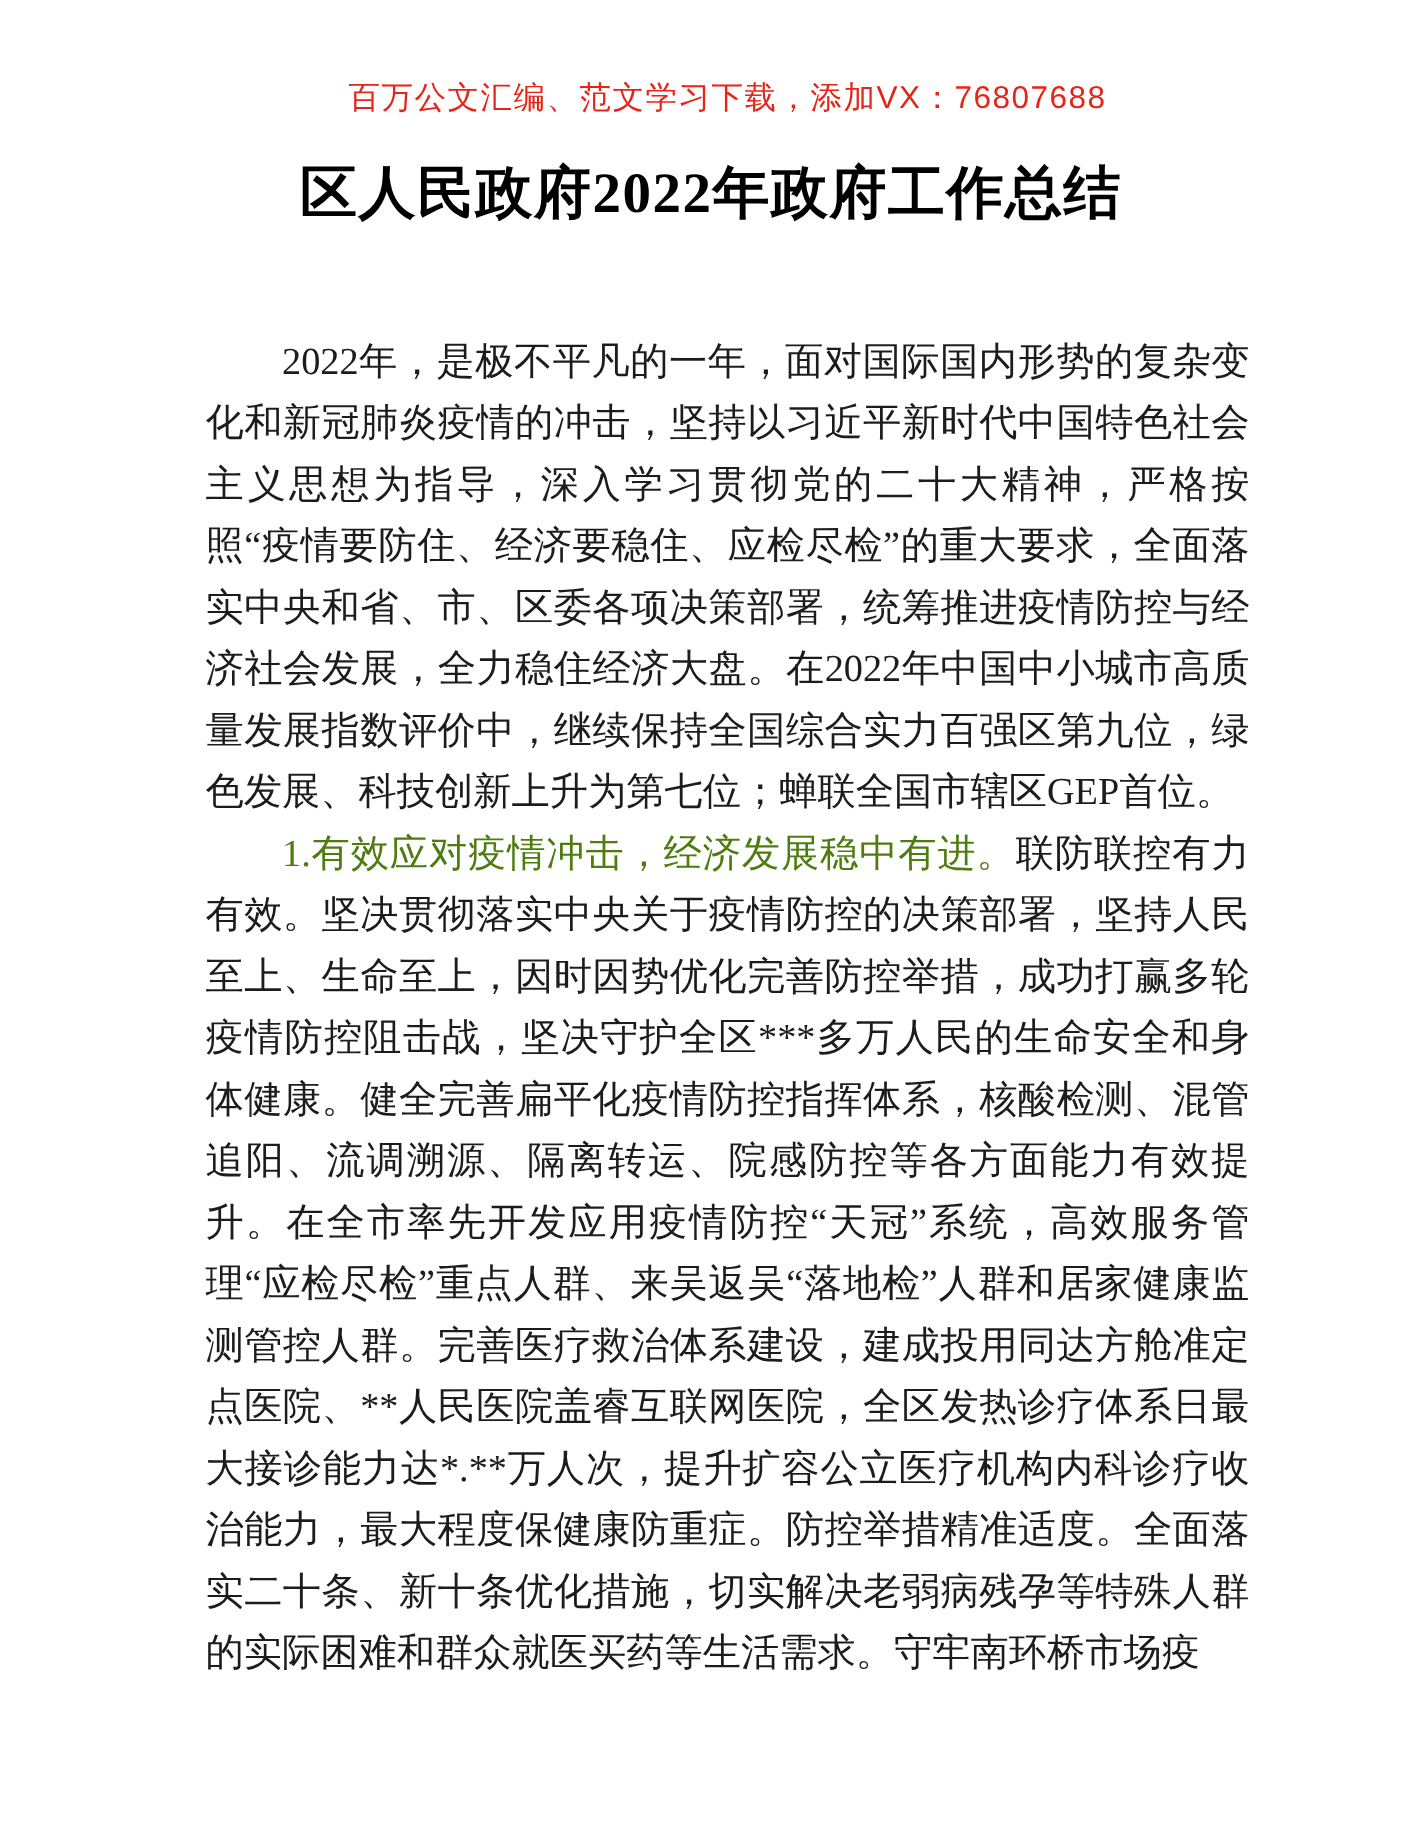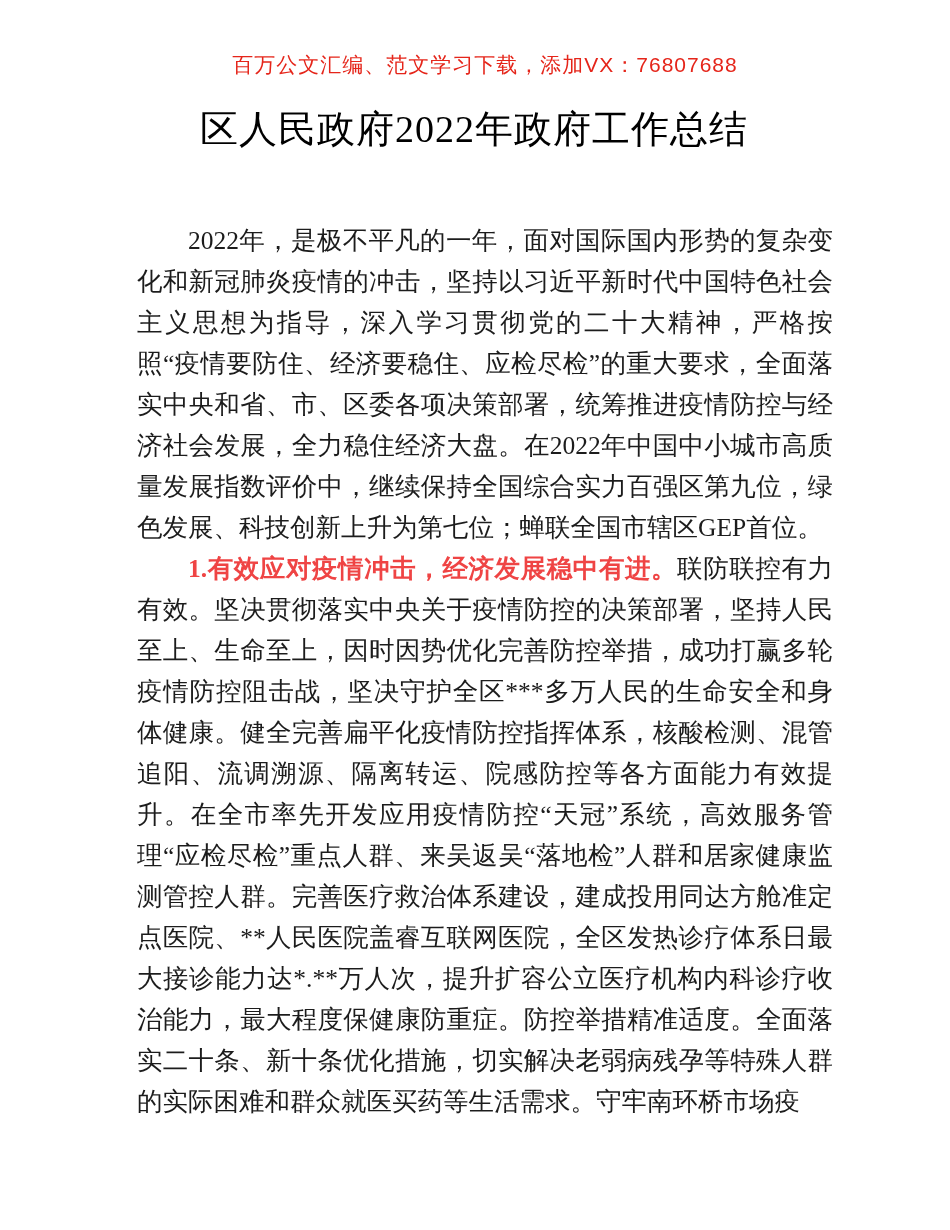--- a/index.html
+++ b/index.html
@@ -22,42 +22,42 @@
     font-size: 21px;
     letter-spacing: 1px;
     font-weight: 500;
     padding-left: 20px;
   }
   .doc-title {
     margin: 26px 2px 0 0;
     text-align: center;
     font-size: 38px;
     line-height: 48px;
-    font-weight: normal;
+    font-weight: bold;
     color: #000000;
     font-family: "Liberation Serif", "DejaVu Serif", serif;
     letter-spacing: 1px;
   }
   .doc-body {
     margin: 67px 0 0 137px;
     width: 696px;
     color: #1c1c1c;
     font-size: 25.5px;
     line-height: 41px;
     text-align: justify;
     text-justify: inter-ideograph;
   }
   .doc-body p {
     margin: 0;
     padding: 0;
     text-indent: 2em;
   }
   .doc-body p .lead {
-    font-weight: bold;
-    color: #ef4444;
+    font-weight: normal;
+    color: #4d7c0f;
   }
 </style>
 </head>
 <body>
 
 <div class="page">
 
   <div class="banner" style="color: rgb(229, 37, 26);">百万公文汇编、范文学习下载，添加VX：76807688</div>
 
   <h1 class="doc-title">区人民政府2022年政府工作总结</h1>

